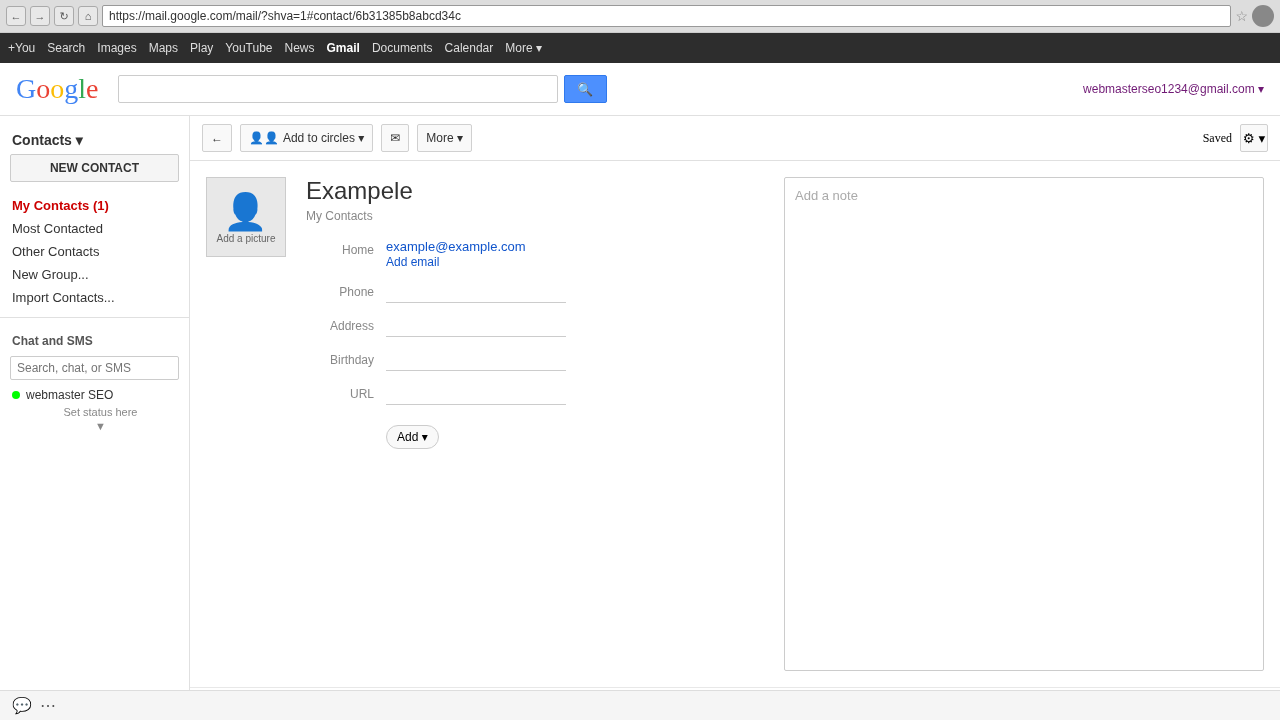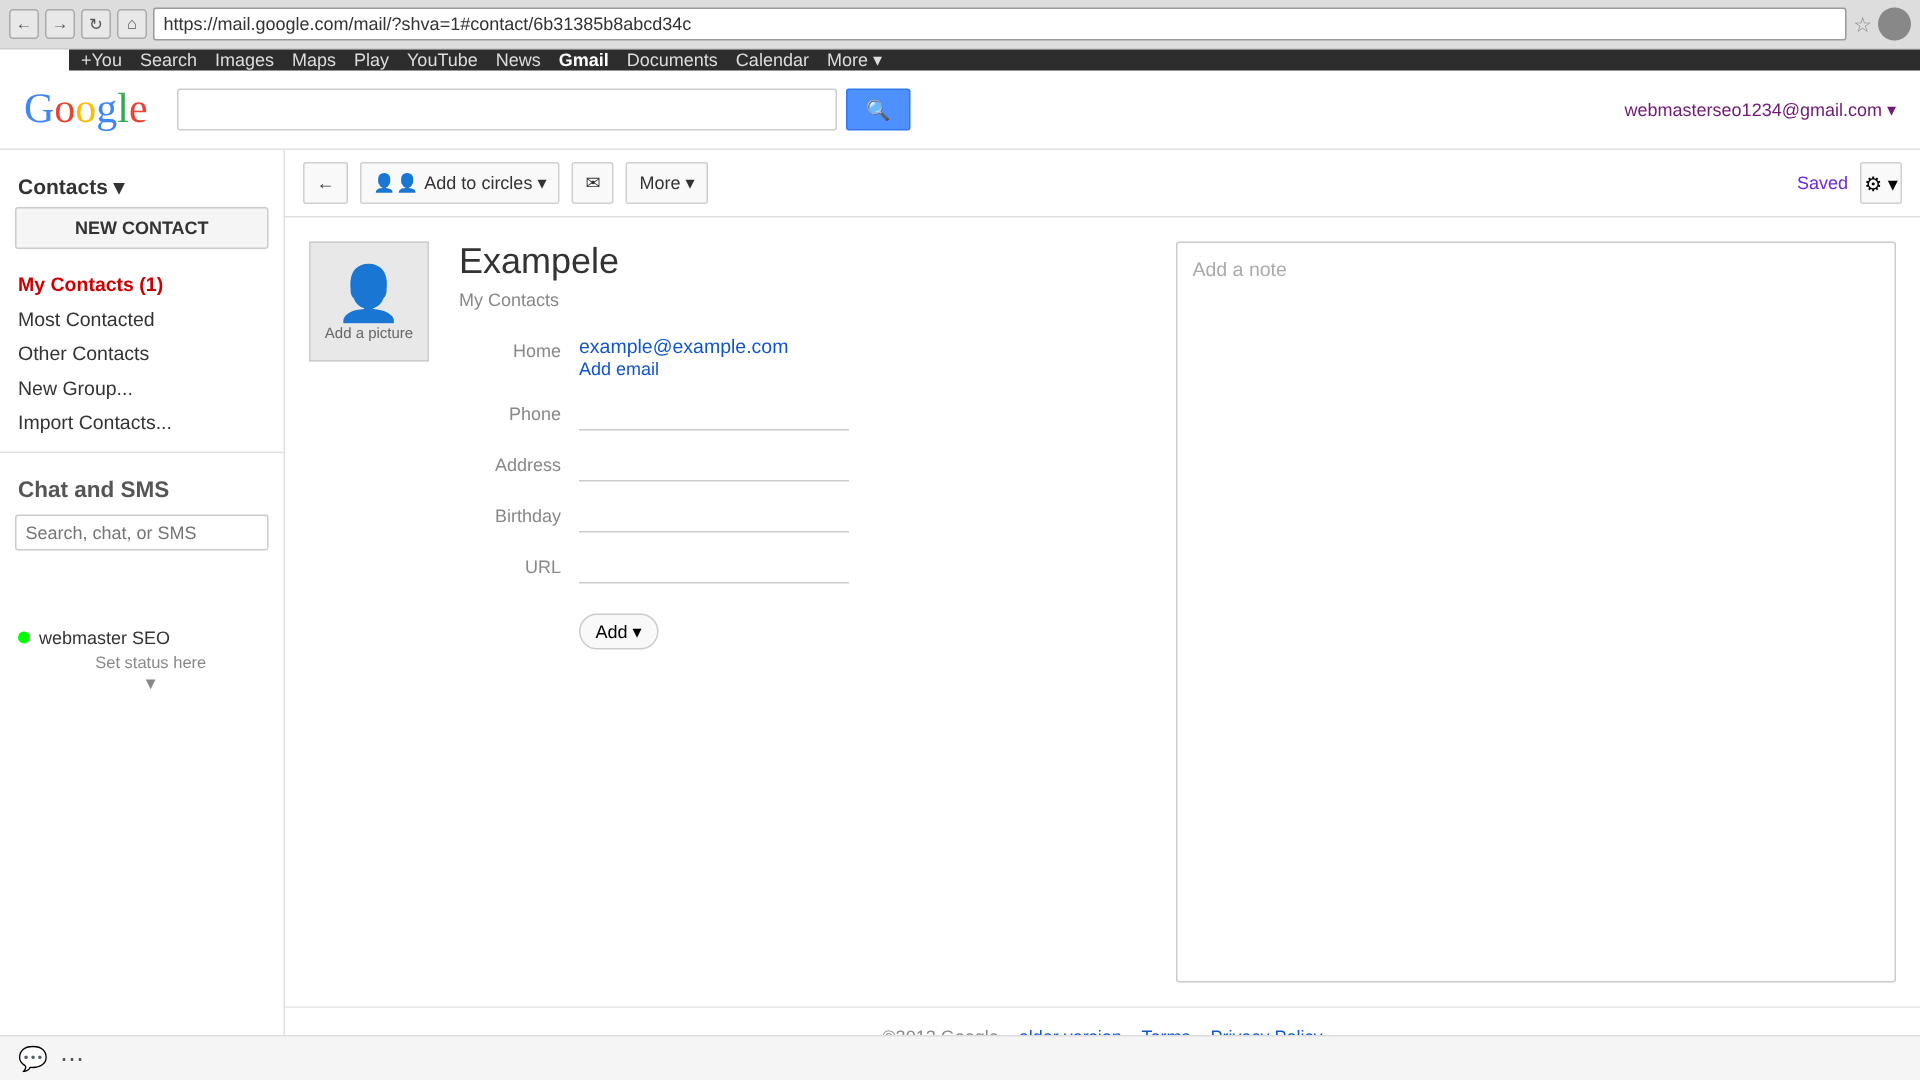--- a/index.html
+++ b/index.html
@@ -7,21 +7,21 @@
 
     
     .browser-chrome { background: #f0f0f0; border-bottom: 1px solid #ccc; }
     .browser-nav { display: flex; align-items: center; padding: 4px 6px; gap: 4px; background: #ddd; height: 32px; }
     .nav-btn { width: 20px; height: 20px; border: 1px solid #aaa; background: #e8e8e8; border-radius: 3px; cursor: pointer; display: flex; align-items: center; justify-content: center; font-size: 11px; color: #555; }
     .address-bar { flex: 1; height: 22px; border: 1px solid #999; background: #fff; padding: 0 6px; font-size: 12px; color: #333; border-radius: 2px; }
     .star-btn { font-size: 14px; color: #888; cursor: pointer; }
     .user-icon { width: 22px; height: 22px; background: #888; border-radius: 50%; }
 
     
-    .google-nav { background: #2d2d2d; height: 14px; display: flex; align-items: center; padding: 0 8px; gap: 12px; margin-left: 46px; }
+    .google-nav { background: #2d2d2d; height: 30px; display: flex; align-items: center; padding: 0 8px; gap: 12px; }
     .google-nav a { color: #ddd; font-size: 12px; text-decoration: none; cursor: pointer; }
     .google-nav a.bold { font-weight: bold; color: #fff; }
 
     
     .google-header { display: flex; align-items: center; padding: 10px 16px; gap: 10px; border-bottom: 1px solid #e0e0e0; }
     .google-logo { font-size: 28px; color: #4285f4; font-family: serif; margin-right: 10px; }
     .logo-g { color: #4285f4; }
     .logo-o1 { color: #ea4335; }
     .logo-o2 { color: #fbbc05; }
     .logo-g2 { color: #4285f4; }
@@ -34,34 +34,34 @@
 
     
     .main-layout { display: flex; height: calc(720px - 32px - 30px - 48px); }
 
     
     .sidebar { width: 190px; padding: 10px 0; border-right: 1px solid #e0e0e0; flex-shrink: 0; }
     .new-contact-btn { margin: 0 10px 12px; padding: 6px 12px; background: #f5f5f5; border: 1px solid #ccc; color: #333; font-size: 12px; font-weight: bold; cursor: pointer; border-radius: 2px; display: block; width: calc(100% - 20px); text-align: center; }
     .sidebar-item { padding: 4px 12px; font-size: 13px; cursor: pointer; color: #333; }
     .sidebar-item.active { color: #c00; font-weight: bold; }
     .sidebar-divider { height: 1px; background: #e0e0e0; margin: 8px 0; }
-    .sidebar-section-title { padding: 8px 12px 4px; font-size: 15px; font-weight: bold; color: #555; }
+    .sidebar-section-title { padding: 8px 12px 4px; font-size: 12px; font-weight: bold; color: #555; }
     .chat-search { margin: 4px 10px; width: calc(100% - 20px); height: 24px; border: 1px solid #ccc; padding: 0 6px; font-size: 12px; border-radius: 2px; }
-    .user-status { display: flex; align-items: center; gap: 6px; padding: 4px 12px; font-size: 12px; margin-top: 43px; }
+    .user-status { display: flex; align-items: center; gap: 6px; padding: 4px 12px; font-size: 12px; }
     .status-dot { width: 8px; height: 8px; background: #0f0; border-radius: 50%; flex-shrink: 0; }
     .status-text { font-size: 12px; }
     .status-set { font-size: 11px; color: #888; cursor: pointer; display: flex; align-items: center; gap: 2px; padding-left: 12px; flex-direction: column; }
 
     
     .content-area { flex: 1; display: flex; flex-direction: column; }
 
     
     .toolbar { display: flex; align-items: center; padding: 8px 12px; border-bottom: 1px solid #e0e0e0; gap: 8px; }
     .toolbar-btn { height: 28px; border: 1px solid #d0d0d0; background: #f9f9f9; cursor: pointer; border-radius: 2px; display: flex; align-items: center; padding: 0 8px; gap: 4px; font-size: 12px; color: #333; }
-    .saved-badge { margin-left: auto; font-size: 12px; color: #6d28d9; }
+    .saved-badge { margin-left: auto; font-size: 12px; color: #000000; font-family: Liberation Serif, serif; }
     .settings-btn { width: 28px; height: 28px; border: 1px solid #d0d0d0; background: #f9f9f9; cursor: pointer; border-radius: 2px; display: flex; align-items: center; justify-content: center; }
 
     
     .contact-view { display: flex; padding: 16px; gap: 20px; flex: 1; }
     .contact-left { width: 80px; flex-shrink: 0; }
     .avatar-area { width: 80px; height: 80px; background: #e8e8e8; border: 1px solid #ccc; display: flex; align-items: center; justify-content: center; cursor: pointer; flex-direction: column; position: relative; }
     .avatar-person { font-size: 36px; color: #aaa; }
     .avatar-label { font-size: 10px; color: #666; text-align: center; }
 
     .contact-right { flex: 1; }

